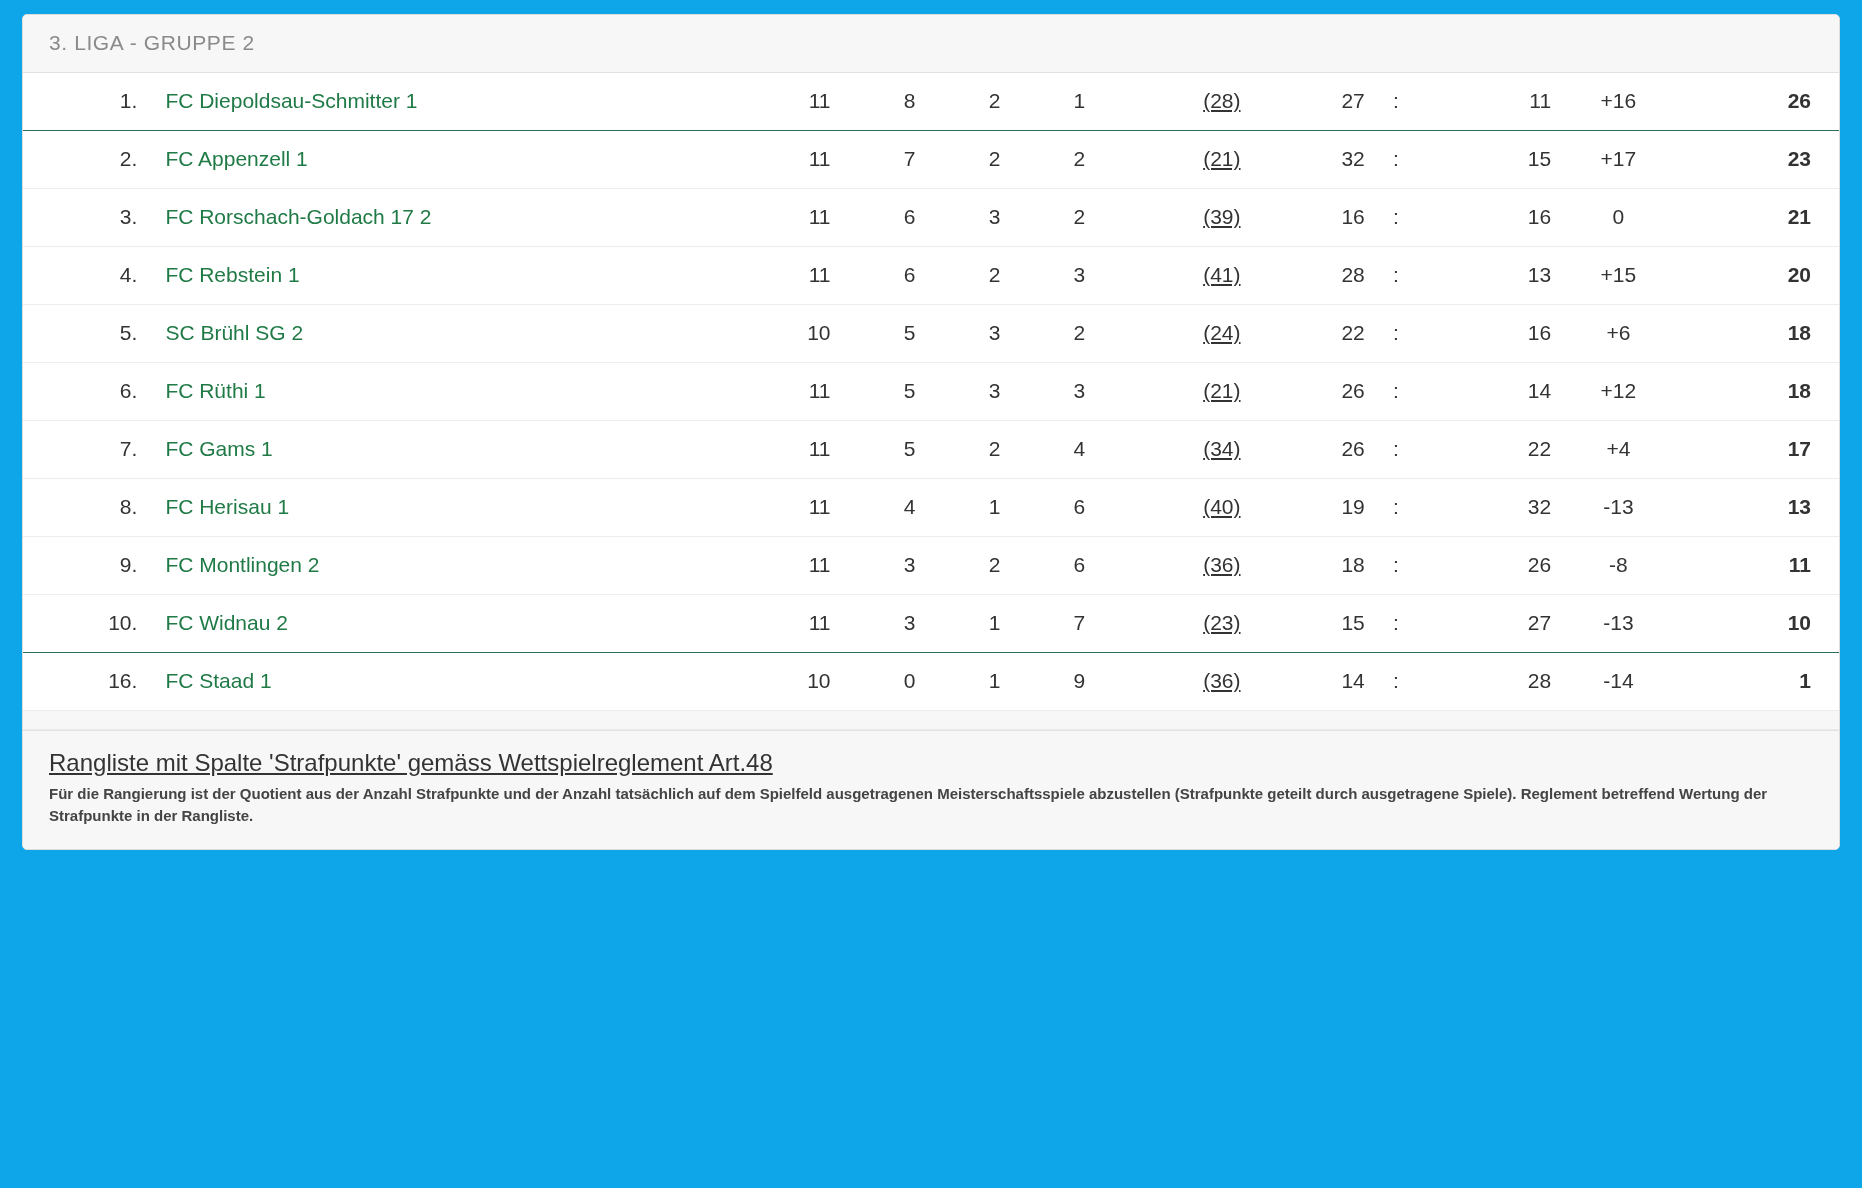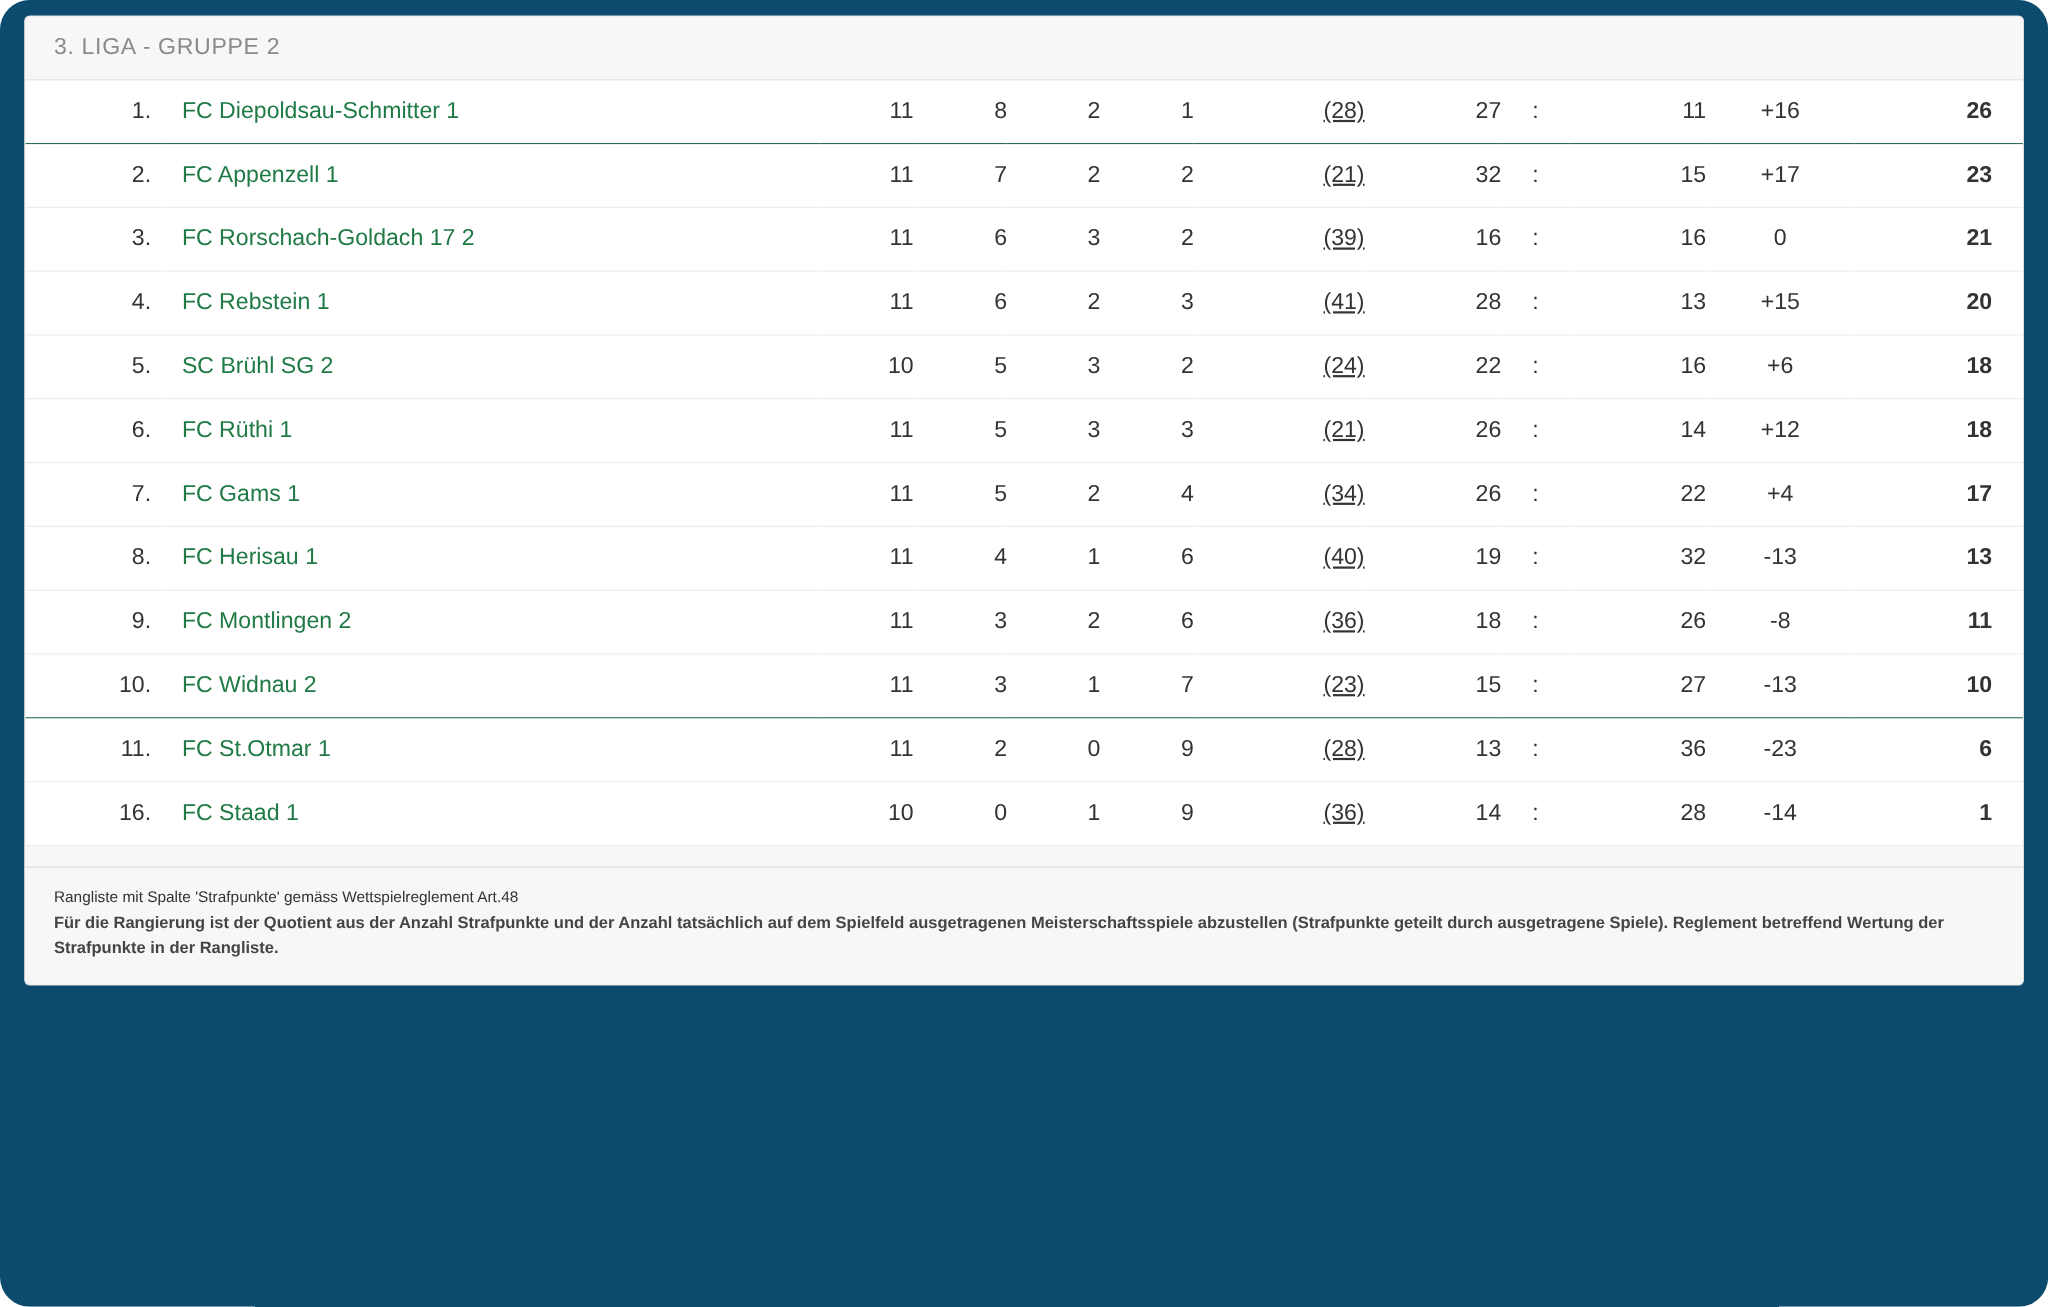--- a/index.html
+++ b/index.html
@@ -5,24 +5,23 @@
   html, body {
     margin: 0;
     padding: 0;
     background: #ffffff;
     font-family: "Liberation Sans", sans-serif;
   }
   #page {
     width: 1862px;
     min-height: 1188px;
     position: relative;
-    background: #0c4a6e;
+    background: #0ea5e9;
     box-sizing: border-box;
     padding: 14px 22px 10px 22px;
-    border-radius: 27px;
   }
   .panel {
     border: 1px solid #dddddd;
     border-radius: 5px;
     background: #ffffff;
     overflow: hidden;
   }
   .panel-header {
     background: #f7f7f7;
     border-bottom: 1px solid #e2e2e2;
@@ -86,23 +85,24 @@
     height: 18px;
     padding: 0 !important;
     border: none;
   }
   .footer {
     background: #f7f7f7;
     border-top: 1px solid #e2e2e2;
     padding: 18px 26px 22px 26px;
   }
   .footer-title {
-    font-size: 14px;
+    font-size: 24px;
     color: #333333;
     margin-bottom: 6px;
+    text-decoration: underline;
   }
   .footer-text {
     font-size: 15px;
     color: #444444;
     line-height: 1.45;
     font-weight: bold;
   }
 </style>
 </head>
 <body>
@@ -250,34 +250,20 @@
             <td class="c-num">1</td>
             <td class="c-num">7</td>
             <td class="c-sp">(23)</td>
             <td class="c-gf">15</td>
             <td class="c-colon">:</td>
             <td class="c-ga">27</td>
             <td class="c-diff">-13</td>
             <td class="c-pts">10</td>
           </tr>
           <tr>
-            <td class="c-rank">11.</td>
-            <td class="c-team"><a href="#">FC St.Otmar 1</a></td>
-            <td class="c-num">11</td>
-            <td class="c-num">2</td>
-            <td class="c-num">0</td>
-            <td class="c-num">9</td>
-            <td class="c-sp">(28)</td>
-            <td class="c-gf">13</td>
-            <td class="c-colon">:</td>
-            <td class="c-ga">36</td>
-            <td class="c-diff">-23</td>
-            <td class="c-pts">6</td>
-          </tr>
-          <tr>
             <td class="c-rank">16.</td>
             <td class="c-team"><a href="#">FC Staad 1</a></td>
             <td class="c-num">10</td>
             <td class="c-num">0</td>
             <td class="c-num">1</td>
             <td class="c-num">9</td>
             <td class="c-sp">(36)</td>
             <td class="c-gf">14</td>
             <td class="c-colon">:</td>
             <td class="c-ga">28</td>

